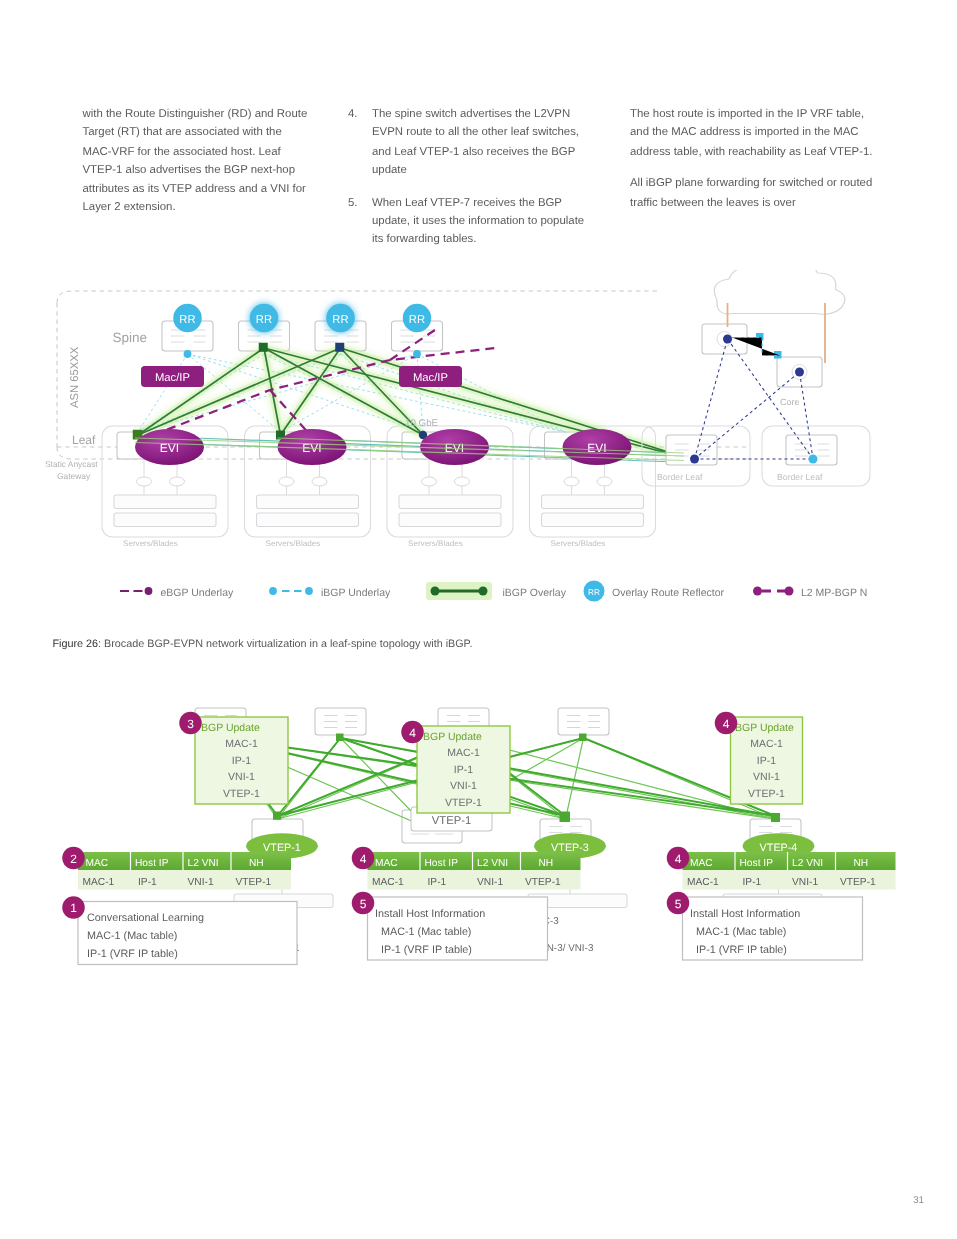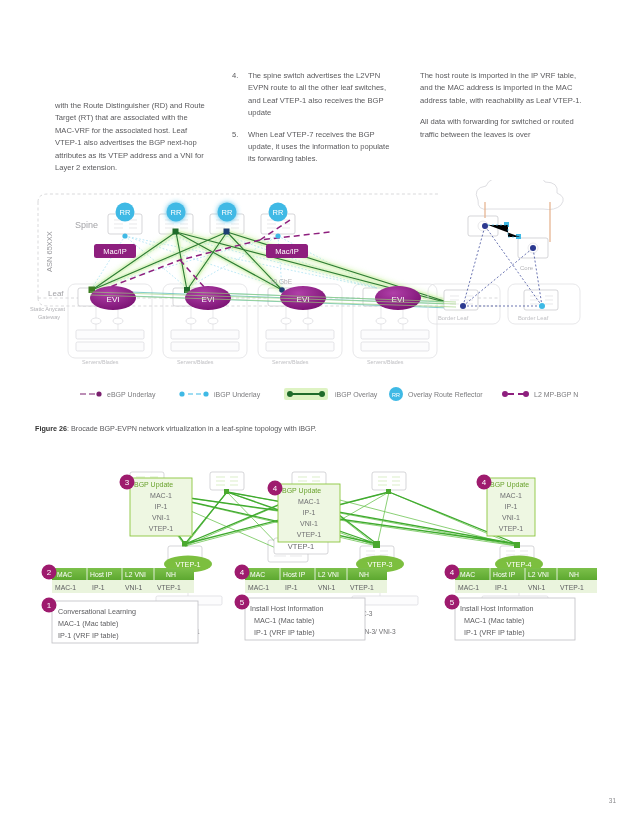--- a/index.html
+++ b/index.html
@@ -6,31 +6,31 @@
   body{
     width:638px;height:826px;background:#ffffff;
     font-family:"Liberation Sans", sans-serif;
     color:#59595c;position:relative;overflow:hidden;
   }
   .page{position:absolute;inset:0;}
 
   
   .bodytext{position:absolute;top:70px;left:0;width:638px;display:flex;}
   .col{font-size:7.6px;line-height:12.4px;color:#5a5a5d;}
-  .col1{width:150px;margin-left:55px;margin-top:30px;}
+  .col1{width:150px;margin-left:55px;}
   .col2{width:165px;margin-left:27px;}
   .col3{width:165px;margin-left:23px;}
   .numitem{display:flex;margin-bottom:9px;}
   .numitem .num{width:16px;flex:none;}
   .numitem .txt{flex:1;}
   .para{margin-bottom:9px;}
 
   
   .figcap{position:absolute;font-size:7.2px;color:#58585b;}
-  .figcap b{color:#333;font-weight:bold;}
+  .figcap b{color:#333;font-weight:normal;}
 
   .fig{position:absolute;}
   #fig26{left:30px;top:180px;width:578px;height:230px;}
   #fig27{left:30px;top:468px;width:578px;height:190px;}
   .fig svg{display:block;}
 
   .pagenum{position:absolute;right:22px;bottom:22px;font-size:6.5px;color:#8a8a8d;}
 
   
   .legend{position:absolute;left:78px;top:386px;width:500px;height:16px;}
@@ -52,21 +52,21 @@
         <div class="txt">The spine switch advertises the L2VPN EVPN route to all the other leaf switches, and Leaf VTEP-1 also receives the BGP update</div>
       </div>
       <div class="numitem">
         <div class="num">5.</div>
         <div class="txt">When Leaf VTEP-7 receives the BGP update, it uses the information to populate its forwarding tables.</div>
       </div>
     </div>
 
     <div class="col col3">
       <div class="para">The host route is imported in the IP VRF table, and the MAC address is imported in the MAC address table, with reachability as Leaf VTEP-1.</div>
-      <div class="para">All data with forwarding for switched or routed traffic between the leaves is over</div>
+      <div class="para">All iBGP plane forwarding for switched or routed traffic between the leaves is over</div>
     </div>
   </div>
 
   <div class="fig" id="fig26">
     <svg width="578" height="230" viewBox="0 0 578 230" xmlns="http://www.w3.org/2000/svg">
       <defs>
         <radialGradient id="evigrad" cx="40%" cy="30%" r="75%">
           <stop offset="0%" stop-color="#b03fa8"></stop>
           <stop offset="100%" stop-color="#7a1172"></stop>
         </radialGradient>

